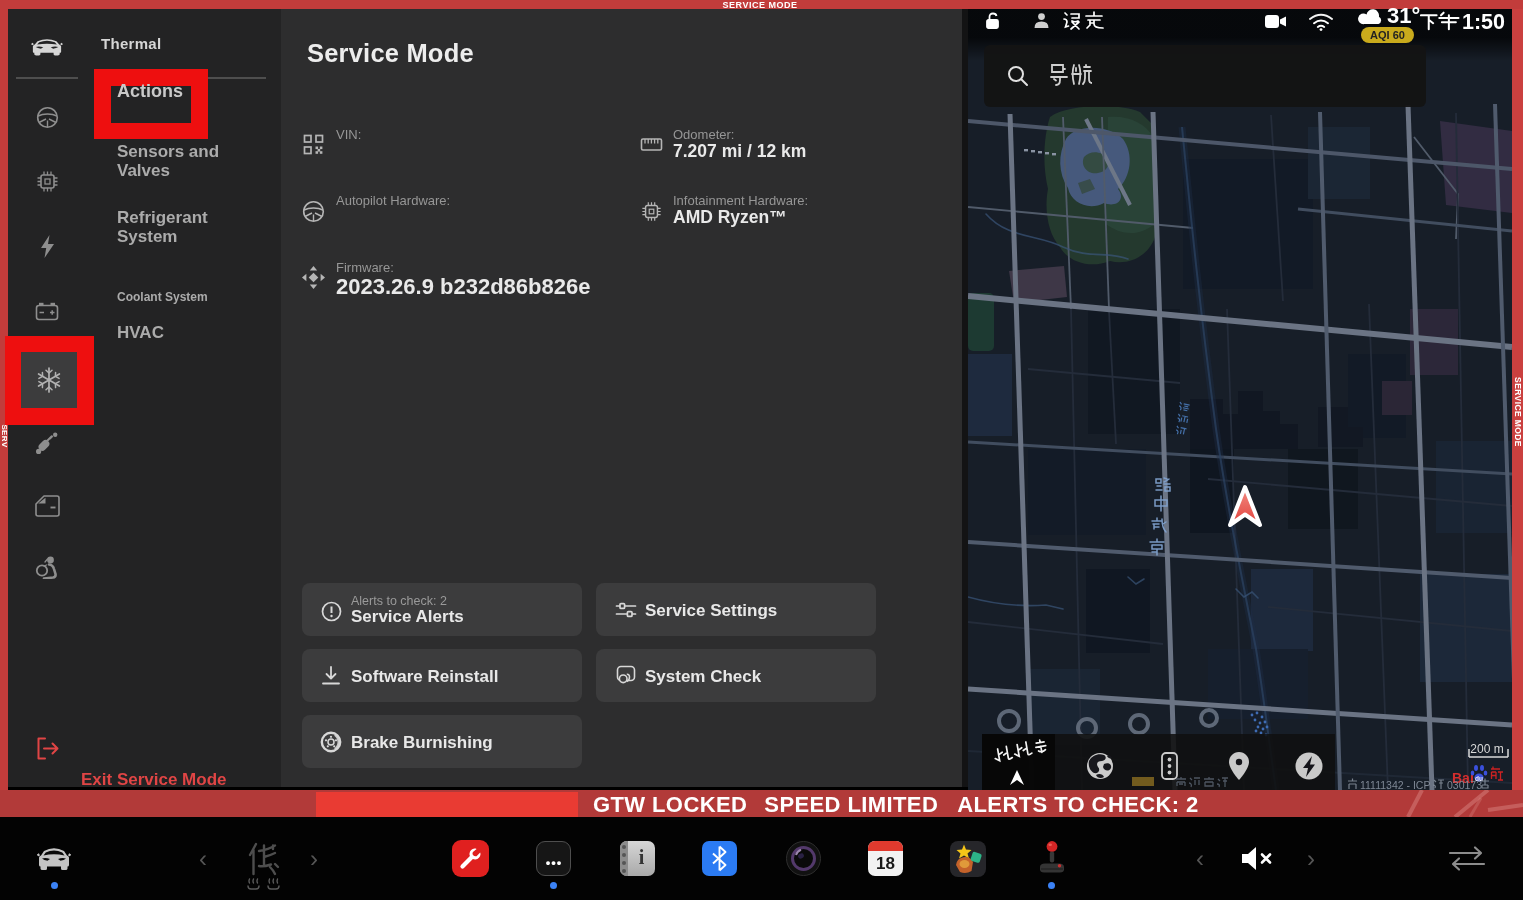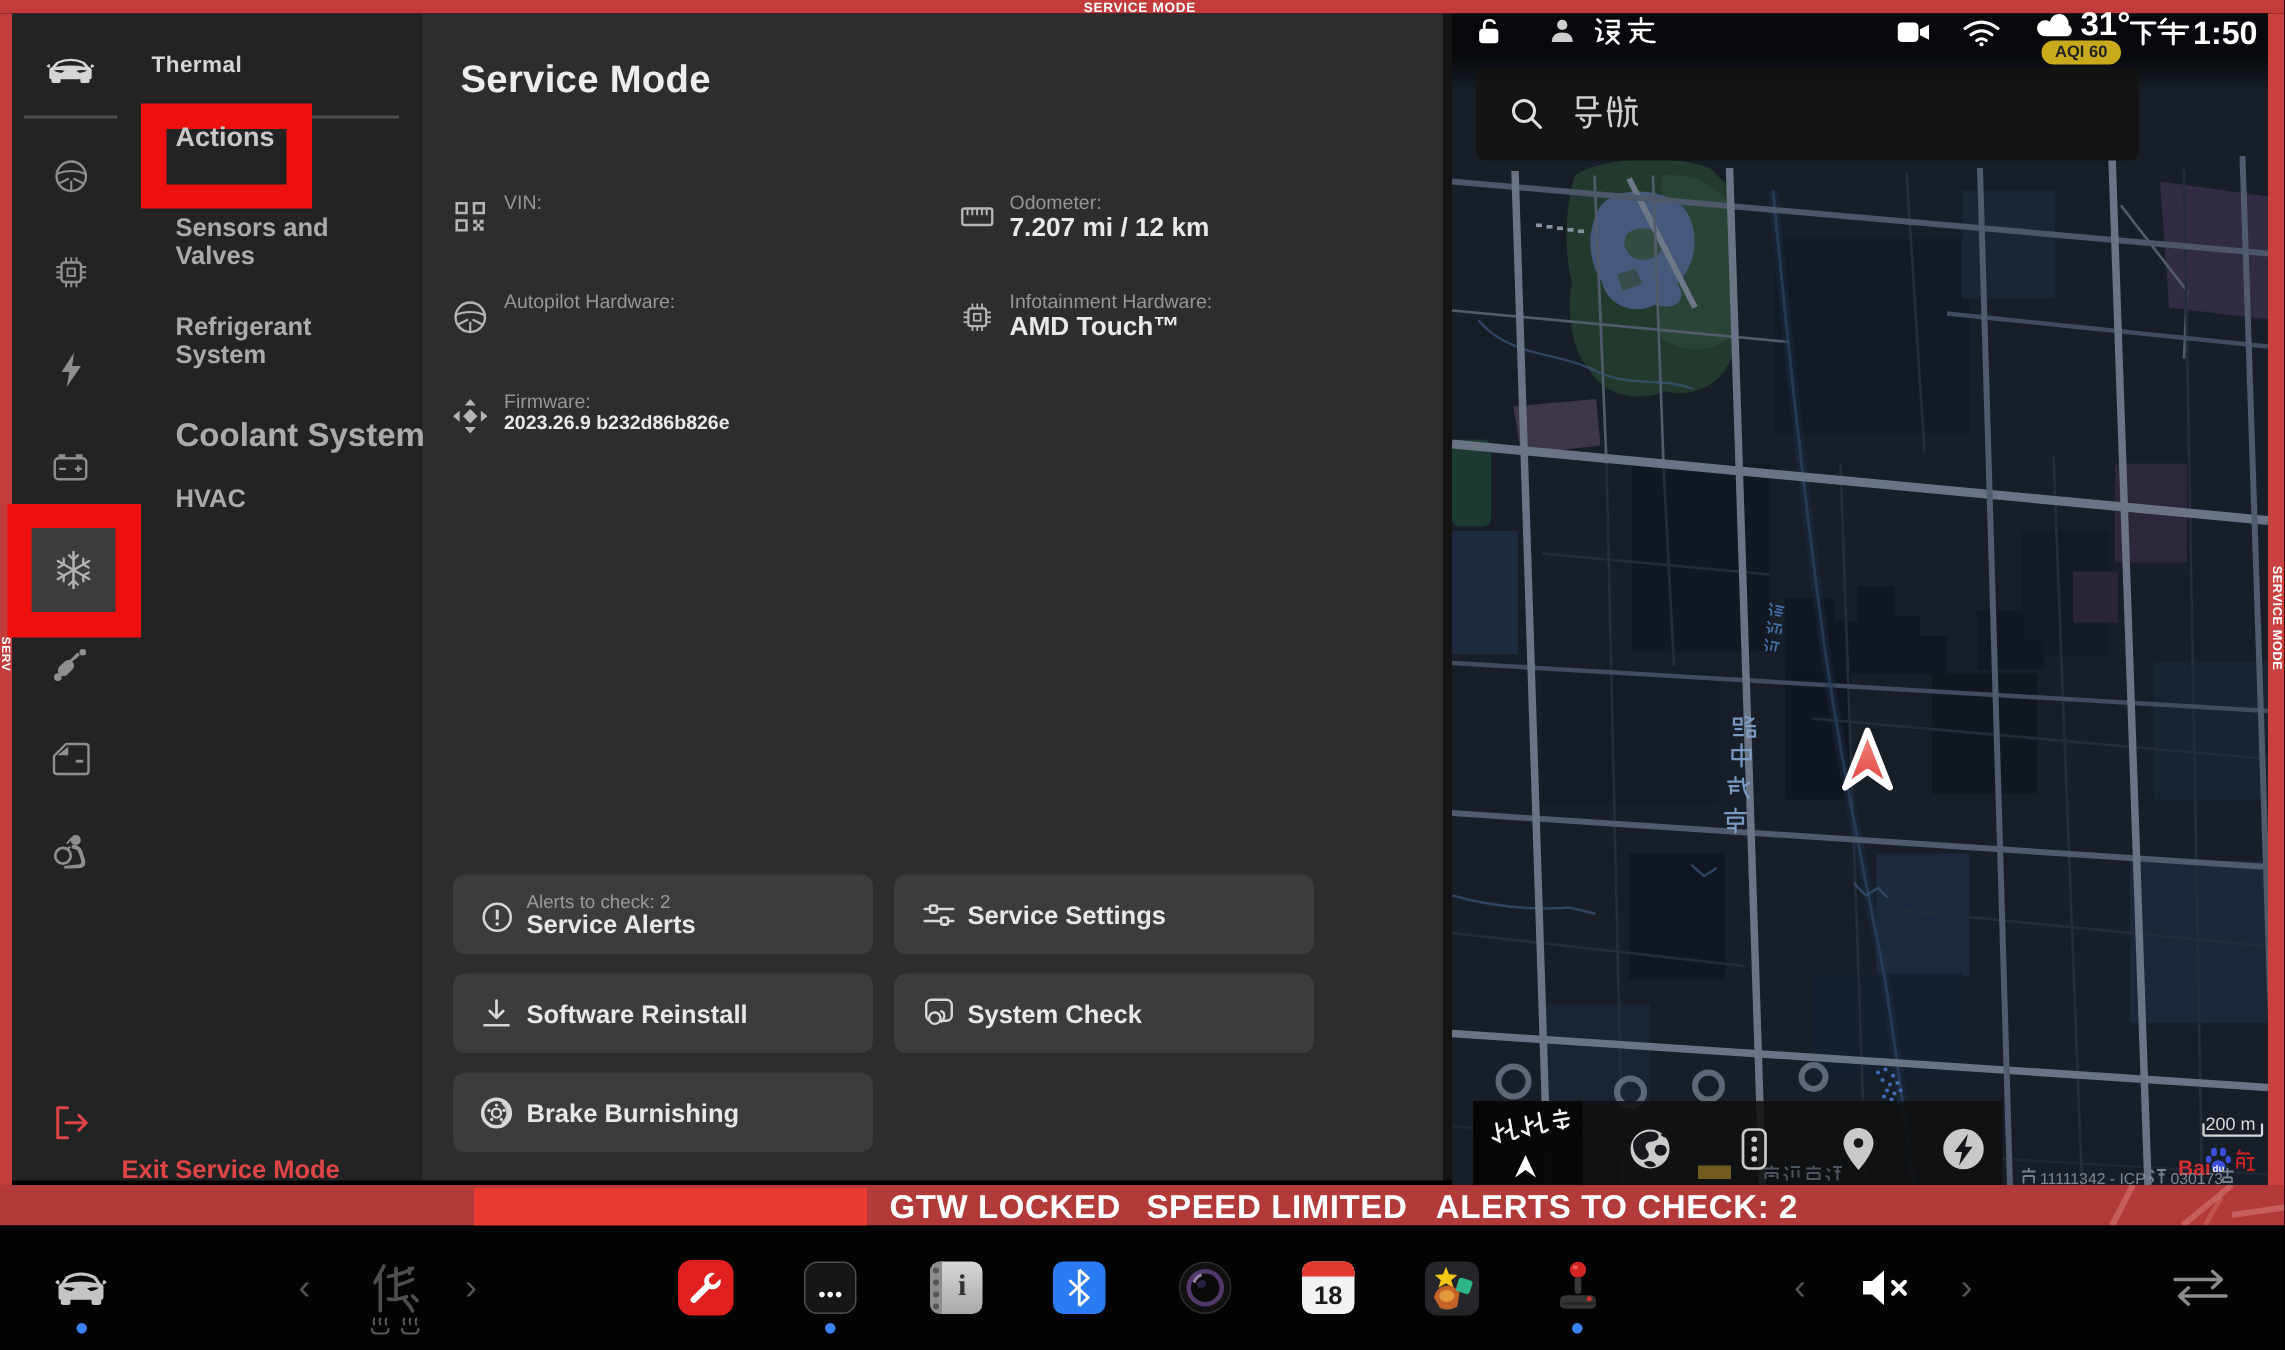--- a/index.html
+++ b/index.html
@@ -73,21 +73,21 @@
 </svg>
 
 <div class="abs" style="left:101px;top:35px;font-size:15px;font-weight:bold;color:#d6d6d6;letter-spacing:.3px">Thermal</div>
 <div class="abs" style="left:16px;top:77px;width:62px;height:1.5px;background:#4e4e4e"></div>
 <div class="abs" style="left:97px;top:77px;width:169px;height:1.5px;background:#4e4e4e"></div>
 <div class="abs" style="left:94px;top:69px;width:114px;height:70px;background:#ee0f0f"></div>
 <div class="abs" style="left:111px;top:86px;width:80px;height:37px;background:#232324"></div>
 <div class="abs" style="left:117px;top:81px;font-size:18px;font-weight:bold;color:#c9c9c9">Actions</div>
 <div class="abs" style="left:117px;top:143px;font-size:17px;font-weight:bold;color:#ababab;line-height:18.5px">Sensors and<br>Valves</div>
 <div class="abs" style="left:117px;top:209px;font-size:17px;font-weight:bold;color:#ababab;line-height:18.5px">Refrigerant<br>System</div>
-<div class="abs" style="left:117px;top:277px;font-size:22px;font-weight:bold;color:#ababab">Coolant System</div>
+<div class="abs" style="left:117px;top:290px;font-size:12px;font-weight:bold;color:#ababab">Coolant System</div>
 <div class="abs" style="left:117px;top:323px;font-size:17px;font-weight:bold;color:#ababab">HVAC</div>
 
 <svg class="ic" style="left:36px;top:736px" width="25" height="25" viewBox="0 0 25 25" fill="none" stroke="#e04545" stroke-width="2" stroke-linecap="round" stroke-linejoin="round">
  <path d="M9 2.5 L2.5 2.5 L2.5 22.5 L9 22.5"></path>
  <path d="M8 12.5 L21.5 12.5 M16.5 7.5 L21.5 12.5 L16.5 17.5"></path>
 </svg>
 <div class="abs" style="left:81px;top:770px;font-size:17px;font-weight:bold;color:#e04545;letter-spacing:0">Exit Service Mode</div>
 
 <div class="abs" style="left:307px;top:39px;font-size:25.5px;font-weight:bold;color:#ededed;letter-spacing:.2px">Service Mode</div>
 
@@ -116,31 +116,31 @@
  <path d="M2 10 Q6 8 11.5 8 Q17 8 21 10" stroke-width="1.4"></path>
  <path d="M11.5 14.5 L11.5 21 M10 13 L3 16.5 M13 13 L20 16.5" stroke-width="1.4"></path>
 </svg>
 <div class="abs" style="left:336px;top:193px;font-size:13px;color:#969696">Autopilot Hardware:</div>
 <svg class="ic" style="left:641px;top:201px" width="21" height="21" viewBox="0 0 23 23" fill="none" stroke="#b5b5b5" stroke-width="1.6">
  <rect x="5" y="5" width="13" height="13" rx="2"></rect>
  <rect x="9" y="9" width="5" height="5" stroke-width="1.3"></rect>
  <path d="M8 5 L8 1.5 M11.5 5 L11.5 1.5 M15 5 L15 1.5 M8 18 L8 21.5 M11.5 18 L11.5 21.5 M15 18 L15 21.5 M5 8 L1.5 8 M5 11.5 L1.5 11.5 M5 15 L1.5 15 M18 8 L21.5 8 M18 11.5 L21.5 11.5 M18 15 L21.5 15" stroke-width="1.3"></path>
 </svg>
 <div class="abs" style="left:673px;top:193px;font-size:13px;color:#969696">Infotainment Hardware:</div>
-<div class="abs" style="left:673px;top:207px;font-size:17.5px;font-weight:bold;color:#e9e9e9">AMD Touch™</div>
+<div class="abs" style="left:673px;top:207px;font-size:17.5px;font-weight:bold;color:#e9e9e9">AMD Ryzen™</div>
 
 <svg class="ic" style="left:302px;top:266px" width="23" height="23" viewBox="0 0 23 23" fill="#b5b5b5">
  <path d="M11.5 0 L15.2 4.4 L7.8 4.4 Z"></path>
     <path d="M11.5 23 L7.8 18.6 L15.2 18.6 Z"></path>
     <path d="M0 11.5 L4.4 7.8 L4.4 15.2 Z"></path>
     <path d="M23 11.5 L18.6 15.2 L18.6 7.8 Z"></path>
  <rect x="8.1" y="8.1" width="6.8" height="6.8" transform="rotate(45 11.5 11.5)"></rect>
 </svg>
 <div class="abs" style="left:336px;top:260px;font-size:13px;color:#969696">Firmware:</div>
-<div class="abs" style="left:336px;top:274px;font-size:13px;font-weight:bold;color:#e9e9e9">2023.26.9 b232d86b826e</div>
+<div class="abs" style="left:336px;top:274px;font-size:22px;font-weight:bold;color:#e9e9e9">2023.26.9 b232d86b826e</div>
 <div class="abs" style="left:302px;top:583px;width:280px;height:53px;background:#3c3c3d;border-radius:8px"></div>
 <div class="abs" style="left:596px;top:583px;width:280px;height:53px;background:#3c3c3d;border-radius:8px"></div>
 <div class="abs" style="left:302px;top:649px;width:280px;height:53px;background:#3c3c3d;border-radius:8px"></div>
 <div class="abs" style="left:596px;top:649px;width:280px;height:53px;background:#3c3c3d;border-radius:8px"></div>
 <div class="abs" style="left:302px;top:715px;width:280px;height:53px;background:#3c3c3d;border-radius:8px"></div>
 <svg class="ic" style="left:321px;top:601px" width="21" height="21" viewBox="0 0 21 21" fill="none" stroke="#d8d8d8" stroke-width="1.7">
  <circle cx="10.5" cy="10.5" r="9"></circle>
     <path d="M10.5 5.5 L10.5 12" stroke-width="2"></path>
     <circle cx="10.5" cy="15" r="1.2" fill="#d8d8d8" stroke="none"></circle>
 </svg>

